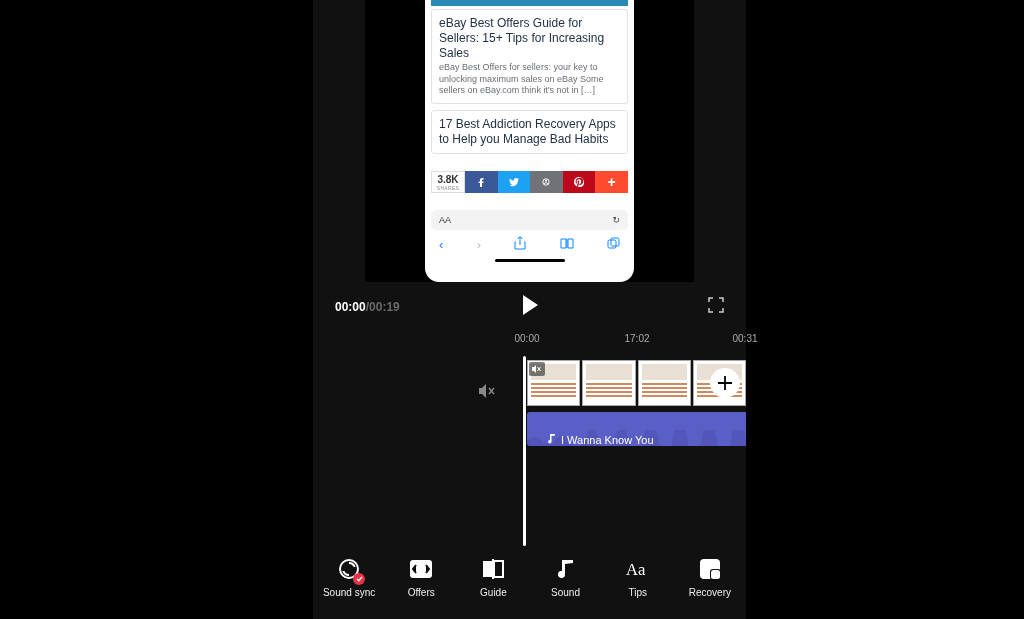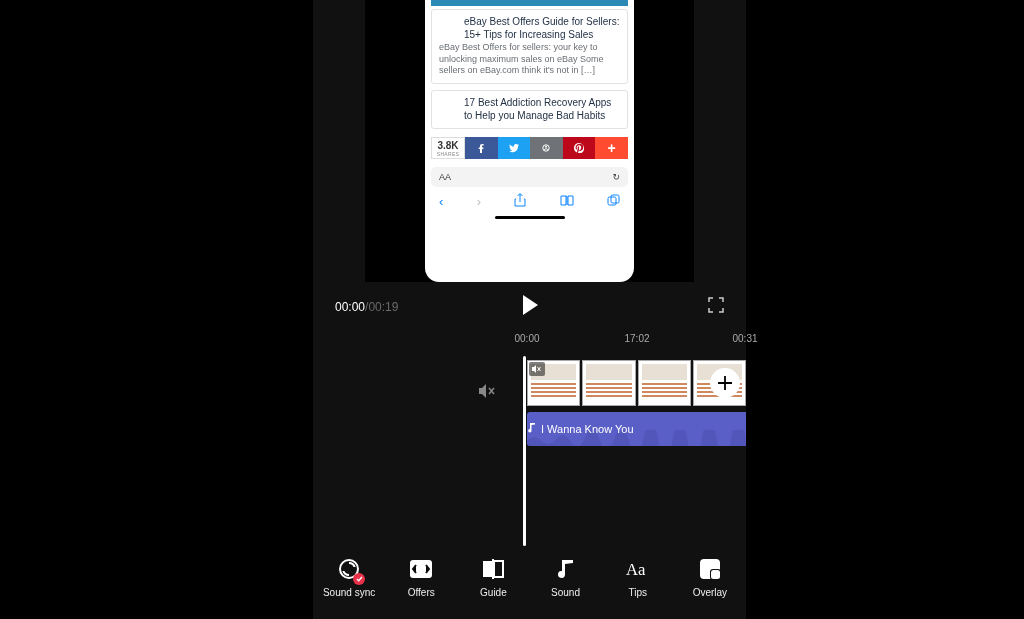--- a/index.html
+++ b/index.html
@@ -3,57 +3,57 @@
 <meta charset="utf-8">
 <style>
   * { box-sizing: border-box; margin: 0; padding: 0; }
   html, body { width: 1024px; height: 619px; background: #000; font-family: -apple-system, Helvetica, Arial, sans-serif; overflow: hidden; }
   .stage { position: absolute; left: 313px; top: 0; width: 433px; height: 619px; background: #111; }
   
   .preview { position: absolute; left: 52px; top: 0; width: 329px; height: 282px; background: #000; }
   .phone { position: absolute; left: 60px; top: 0; width: 209px; height: 282px; background: #fff; border-radius: 0 0 14px 14px; overflow: hidden; }
   .phone-bar { height: 6px; background: #2b8ab5; margin: 0 6px 3px 6px; }
   .card { margin: 0 6px 6px 6px; border: 1px solid #e2e2e2; border-radius: 3px; padding: 6px 7px; background: #fff; }
-  .card .title { font-size: 10px; color: #233246; line-height: 1.25; margin-left: 25px; }
+  .card .title { font-size: 12px; color: #233246; line-height: 1.25; }
   .card .excerpt { font-size: 9px; color: #6a6f75; line-height: 1.3; margin-top: 1px; }
-  .sharebar { display: flex; margin: 8px 6px; height: 22px; }
+  .sharebar { display: flex; margin: 17px 6px; height: 22px; }
   .sharecount { width: 34px; background: #fff; border: 1px solid #ddd; display: flex; flex-direction: column; align-items: center; justify-content: center; }
   .sharecount .n { font-size: 10px; font-weight: 600; color: #333; }
   .sharecount .l { font-size: 5px; color: #888; letter-spacing: .3px; }
   .sharebtn { flex: 1; display: flex; align-items: center; justify-content: center; color: #fff; }
   .fb { background: #3b5998; }
   .tw { background: #1da1f2; }
   .gr { background: #6f7277; }
   .pt { background: #bd081c; }
   .pl { background: #ff4c30; font-size: 14px; font-weight: 700; }
   .urlbar { margin: 5px 6px 0 6px; height: 20px; background: #f3f3f4; border-radius: 5px; display: flex; align-items: center; justify-content: space-between; padding: 0 8px; font-size: 9px; color: #3a3a3c; }
   .safari-tools { display: flex; justify-content: space-between; align-items: center; padding: 6px 14px 4px 14px; }
   .safari-tools span { color: #0a84ff; font-size: 13px; }
   .safari-tools .disabled { color: #c0c0c4; }
   .home-ind { width: 70px; height: 3px; background: #000; border-radius: 3px; margin: 2px auto 0 auto; }
   
   .transport { position: absolute; left: 0; top: 292px; width: 100%; height: 30px; display: flex; align-items: center; }
-  .time { position: absolute; left: 22px; font-size: 12px; }
+  .time { position: absolute; left: 22px; font-size: 12px; font-weight: bold; }
   .time .cur { color: #fff; }
   .time .dur { color: #6a6a6a; }
   .play { position: absolute; left: 50%; transform: translateX(-50%); color: #fff; }
   .fs { position: absolute; right: 22px; color: #ccc; }
   
   .ruler { position: absolute; left: 210px; top: 333px; right: 0; height: 14px; color: #aaa; font-size: 10px; }
   .ruler span { position: absolute; transform: translateX(-50%); }
   .muteicon { position: absolute; left: 166px; top: 384px; color: #888; font-size: 13px; }
   .playhead { position: absolute; left: 210px; top: 356px; width: 3px; height: 190px; background: #fff; border-radius: 2px; }
   .cliptrack { position: absolute; left: 214px; top: 360px; right: 0; height: 46px; display: flex; gap: 2px; overflow: hidden; }
   .clipthumb { width: 54px; background: #fff; border: 1px solid #aaa; position: relative; overflow: hidden; }
   .clipthumb::before { content: ""; position: absolute; left: 3px; right: 3px; top: 3px; height: 16px; background: #e8e0d4; }
   .clipthumb .lines { position: absolute; left: 3px; right: 3px; top: 22px; }
   .clipthumb .lines i { display: block; height: 2px; background: #d0885e; margin-bottom: 2px; }
   .clipmute { position: absolute; left: 216px; top: 362px; width: 16px; height: 14px; background: rgba(0,0,0,.5); color: #fff; font-size: 9px; display: flex; align-items: center; justify-content: center; border-radius: 2px; }
   .addclip { position: absolute; right: 6px; top: 368px; width: 30px; height: 30px; background: #fff; border-radius: 15px; display: flex; align-items: center; justify-content: center; font-size: 20px; font-weight: 300; color: #000; }
-  .audiotrack { position: absolute; left: 214px; top: 412px; right: 0; height: 34px; background: #5a5fc7; border-radius: 3px 0 0 3px; display: flex; align-items: center; padding-left: 0; color: #fff; font-size: 11px; overflow: hidden; }
+  .audiotrack { position: absolute; left: 214px; top: 412px; right: 0; height: 34px; background: #5a5fc7; border-radius: 3px 0 0 3px; display: flex; align-items: flex-end; padding-left: 20px; color: #fff; font-size: 11px; overflow: hidden; }
   .audiotrack svg.wave { position: absolute; left: 0; right: 0; bottom: 0; height: 16px; width: 100%; opacity: .5; }
   
   .toolbar { position: absolute; left: 0; right: 0; bottom: 10px; height: 64px; display: flex; justify-content: space-around; align-items: center; }
   .tool { display: flex; flex-direction: column; align-items: center; gap: 6px; color: #eee; font-size: 10px; width: 60px; }
   .tool .ico { width: 24px; height: 24px; display: flex; align-items: center; justify-content: center; position: relative; }
   .badge { position: absolute; right: -4px; bottom: -4px; width: 12px; height: 12px; background: #e8324a; border-radius: 50%; display: flex; align-items: center; justify-content: center; }
 </style>
 </head>
 <body>
 
@@ -260,17 +260,17 @@
       <span>Tips</span>
     </div>
     <div class="tool">
       <div class="ico">
         <svg width="22" height="22" viewBox="0 0 22 22">
             <rect x="1" y="1" width="20" height="20" rx="4" fill="#fff"></rect>
             <rect x="11" y="11" width="11" height="11" rx="3" fill="#111"></rect>
             <rect x="12" y="12" width="9" height="9" rx="2.5" fill="#fff"></rect>
           </svg>
       </div>
-      <span>Overlay</span>
+      <span>Recovery</span>
     </div>
   </div>
 
 </div>
 
 </body></html>

